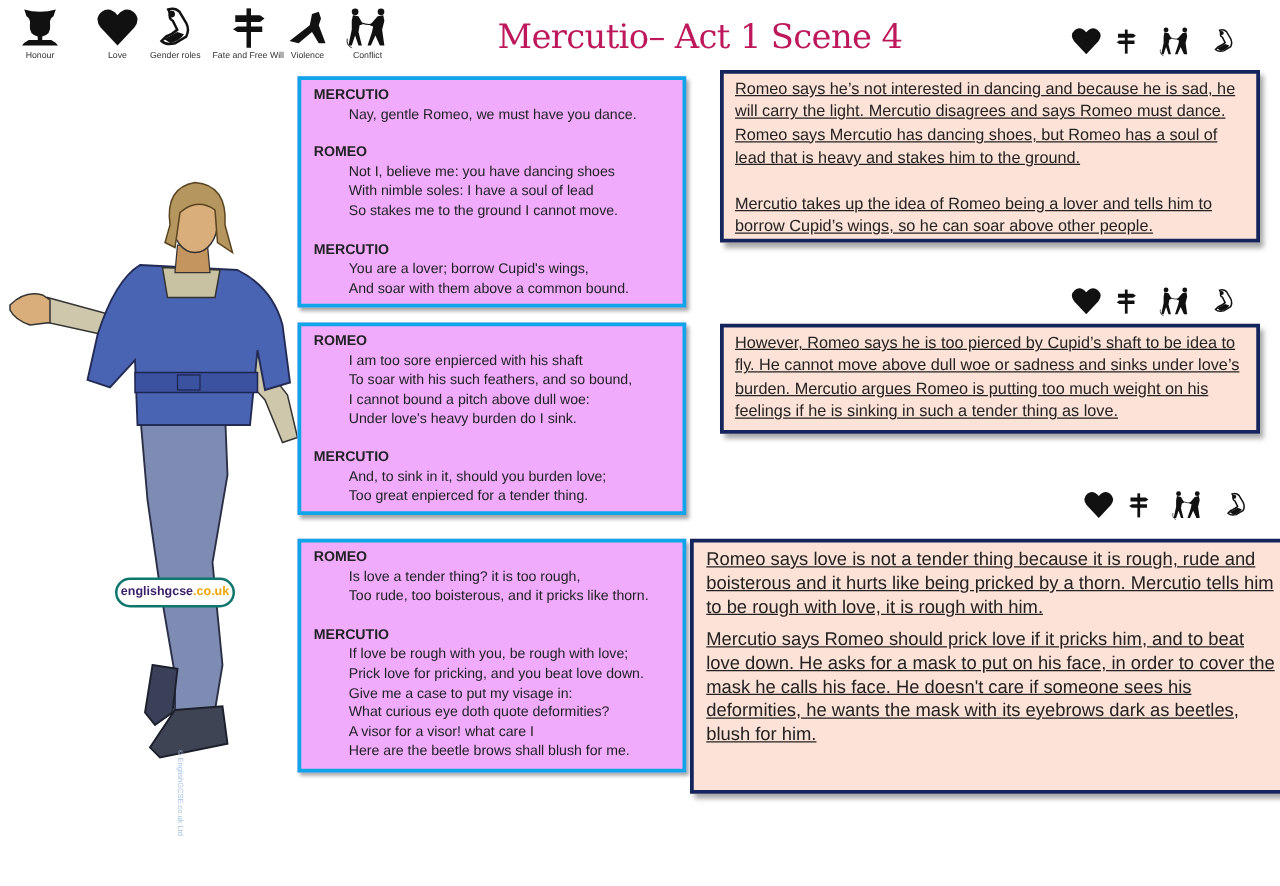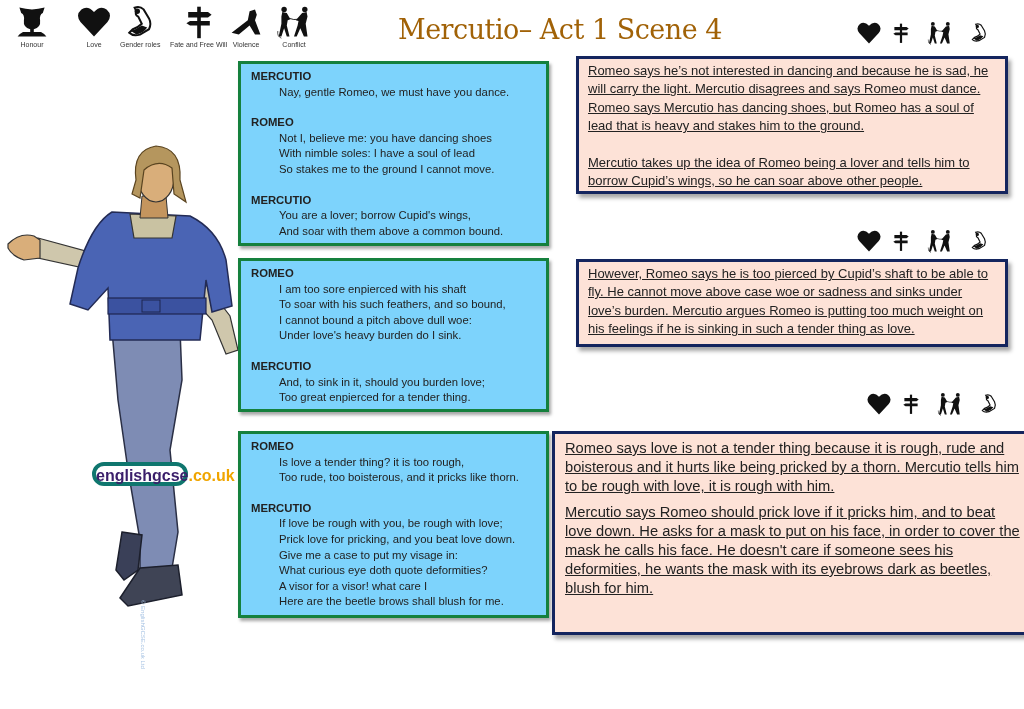--- a/index.html
+++ b/index.html
@@ -5,47 +5,47 @@
   html, body { margin:0; padding:0; background:#ffffff; }
   body { width:1024px; height:709px; position:relative; overflow:hidden;
          font-family:"Liberation Sans", sans-serif; color:#1e1e1e; }
 
   
   .theme { position:absolute; top:4px; text-align:center; }
   .theme .glyph { display:block; margin:0 auto; }
   .theme .lbl { font-size:7px; color:#333; display:block; margin-top:1px; white-space:nowrap; }
 
   .title { position:absolute; left:398px; top:14px; width:270px; font-family:"DejaVu Serif", serif;
-           font-size:27px; color:#a16207; letter-spacing:-0.5px; white-space:nowrap; }
+           font-size:27px; color:#be185d; letter-spacing:-0.5px; white-space:nowrap; }
 
   .iconrow { position:absolute; display:flex; align-items:center; gap:8px; }
   .iconrow svg { display:block; }
 
   
-  .quote { position:absolute; background:#7dd3fc; border:3px solid #15803d;
+  .quote { position:absolute; background:#f0abfc; border:3px solid #0ea5e9;
            box-shadow:2px 3px 3px rgba(0,0,0,0.35); box-sizing:border-box;
            padding:5px 10px; font-size:11.3px; line-height:15.6px; color:#222; }
   .quote .spk { font-weight:bold; display:block; }
   .quote .ln { display:block; white-space:nowrap;padding-left:28px; }
   .quote .gap { display:block; height:15px; }
 
   
   .summary { position:absolute; background:#fde2d7; border:3px solid #14255e;
              box-shadow:3px 4px 4px rgba(0,0,0,0.35); box-sizing:border-box;
              padding:3px 9px; font-size:13px; line-height:18.4px; color:#222; }
   .summary p { margin:0;text-decoration:underline; }
   .summary p + p { margin-top:18px; }
   .summary.big { font-size:14.7px; line-height:19px; padding:5px 10px; }
   .summary.big p + p { margin-top:7px; }
 
   
   .figure { position:absolute; left:0; top:140px; width:240px; height:490px; }
   .badge { position:absolute; left:92px; top:322px; width:96px; height:24px; border-radius:12px;
-           border:4px solid #0f766e; background:#fff; box-sizing:border-box;
-           font-size:16px; font-weight:bold; color:#3a1e6a; text-align:center; line-height:20px; }
+           border:2px solid #0f766e; background:#fff; box-sizing:border-box;
+           font-size:10px; font-weight:bold; color:#3a1e6a; text-align:center; line-height:20px; }
   .badge .tld { color:#f0a500; }
   .watermark { position:absolute; left:146px; top:460px; transform:rotate(90deg); transform-origin:left top;
                font-size:6px; color:#a8c4e4; white-space:nowrap; }
 </style>
 </head>
 <body>
 
 <svg width="0" height="0" style="position:absolute">
   <defs>
     <symbol id="ic-honour" viewBox="0 0 40 40">
@@ -229,19 +229,19 @@
   <span class="ln">A visor for a visor! what care I</span>
   <span class="ln">Here are the beetle brows shall blush for me.</span>
 </div>
 
 <div class="summary" style="left:576px; top:56px; width:432px; height:138px;">
   <p>Romeo says he’s not interested in dancing and because he is sad, he will carry the light. Mercutio disagrees and says Romeo must dance. Romeo says Mercutio has dancing shoes, but Romeo has a soul of lead that is heavy and stakes him to the ground.</p>
   <p>Mercutio takes up the idea of Romeo being a lover and tells him to borrow Cupid’s wings, so he can soar above other people.</p>
 </div>
 
 <div class="summary" style="left:576px; top:259px; width:432px; height:88px;">
-  <p>However, Romeo says he is too pierced by Cupid’s shaft to be able to fly. He cannot move above case woe or sadness and sinks under love’s burden.  Mercutio argues Romeo is putting too much weight on his feelings if he is sinking in such a tender thing as love.</p>
+  <p>However, Romeo says he is too pierced by Cupid’s shaft to be idea to fly. He cannot move above dull woe or sadness and sinks under love’s burden.  Mercutio argues Romeo is putting too much weight on his feelings if he is sinking in such a tender thing as love.</p>
 </div>
 
 <div class="summary big" style="left:552px; top:431px; width:481px; height:204px;">
   <p>Romeo says love is not a tender thing because it is rough, rude and boisterous and it hurts like being pricked by a thorn. Mercutio tells him to be rough with love, it is rough with him.</p>
   <p>Mercutio says Romeo should prick love if it pricks him, and to beat love down. He asks for a mask to put on his face, in order to cover the mask he calls his face. He doesn't care if someone sees his deformities, he wants the mask with its eyebrows dark as beetles, blush for him.</p>
 </div>
 
 </body></html>

